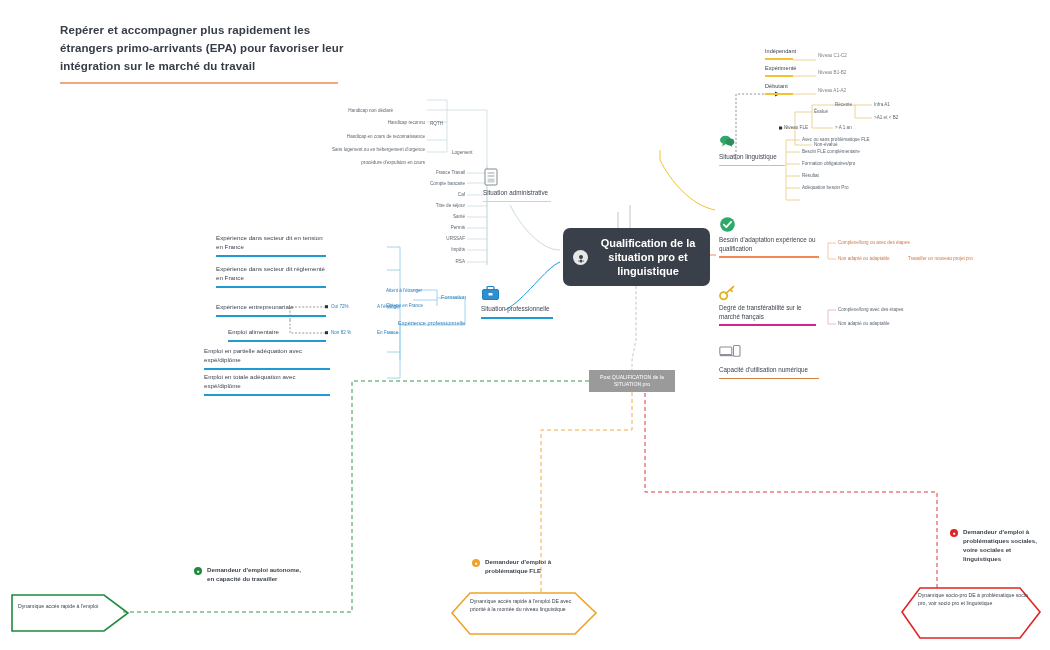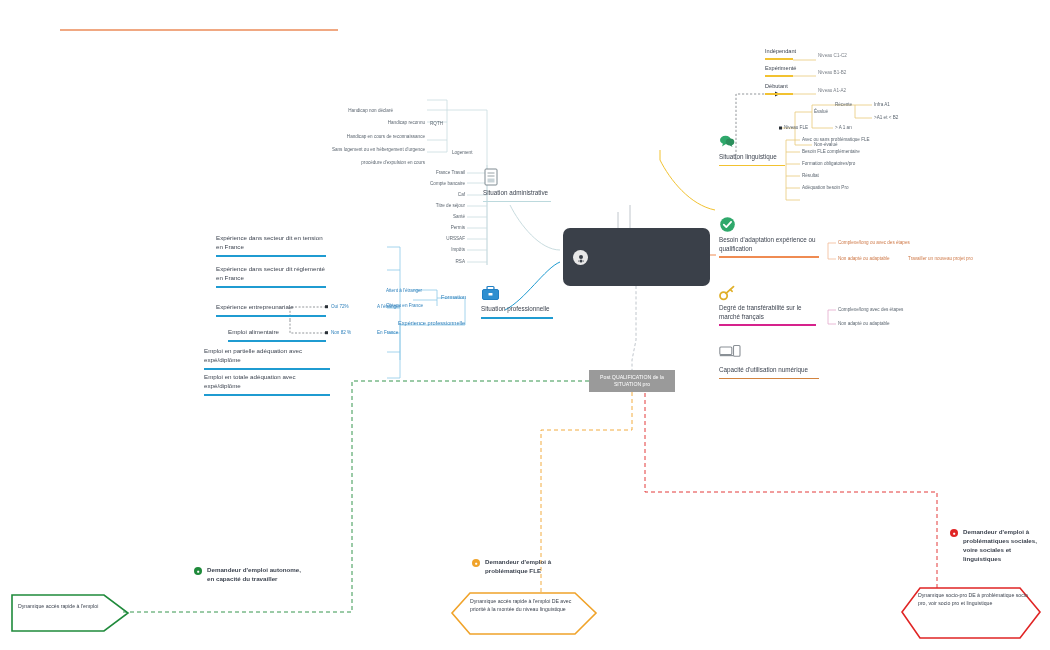--- a/index.html
+++ b/index.html
@@ -158,25 +158,27 @@
     <path d="M632,392 L632,430 L541,430 L541,593" stroke="#f0a32a" stroke-width="0.9" fill="none" stroke-dasharray="4,3"></path>
 
     <path d="M675,381 L645,381 L645,492 L937,492 L937,588" stroke="#e02424" stroke-width="0.9" fill="none" stroke-dasharray="4,3"></path>
 
     <polygon points="12,595 104,595 128,613 104,631 12,631" fill="none" stroke="#1f8a3b" stroke-width="1.6"></polygon>
     <polygon points="470,593 575,593 596,613 575,634 470,634 452,613" fill="none" stroke="#f0a32a" stroke-width="1.6"></polygon>
     <polygon points="920,588 1020,588 1040,612 1020,638 920,638 902,612" fill="none" stroke="#e02424" stroke-width="1.6"></polygon>
   </svg>
 
   <div id="title-block">
+    <div class="ttl">Repérer et accompagner plus rapidement les étrangers primo-arrivants (EPA) pour favoriser leur intégration sur le marché du travail</div>
     <div class="rule"></div>
   </div>
 
   <div id="center-node">
     <span class="person-badge"></span>
+    <span class="ctext">Qualification de la situation pro et linguistique</span>
   </div>
 
   <div id="post-node">
     <span>Post QUALIFICATION de la SITUATION pro</span>
   </div>
 
   <div class="ricon" style="left:483px; top:168px; width:16px; height:18px;">
     <svg class="icn-svg" viewBox="0 0 16 18" width="16" height="18">
       <rect x="2" y="1" width="12" height="16" rx="1" fill="#fff" stroke="#7e8a91" stroke-width="1"></rect>
       <line x1="4.5" y1="5" x2="11.5" y2="5" stroke="#7e8a91" stroke-width="0.8"></line>

